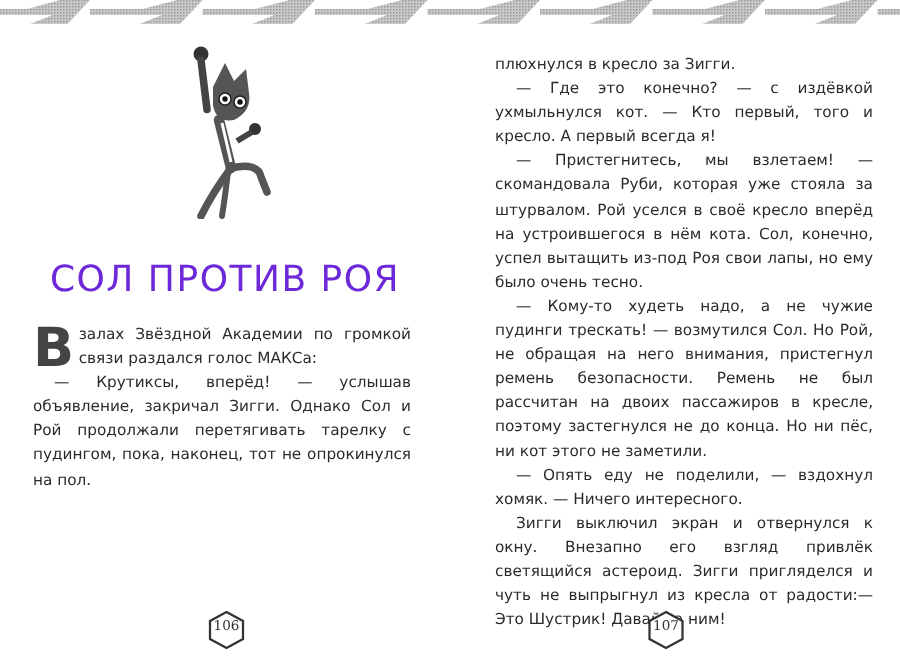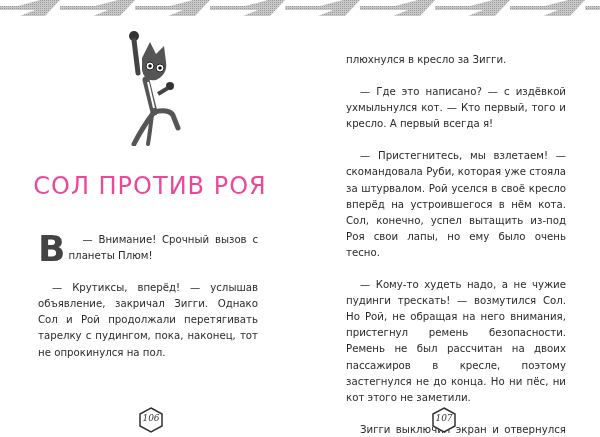--- a/index.html
+++ b/index.html
@@ -4,29 +4,29 @@
 <style>
   html, body { margin:0; padding:0; }
   body { width:600px; height:437px; background:#fff; position:relative; overflow:hidden;
          font-family:"DejaVu Sans", sans-serif; color:#2a2a2a; }
   .top-band { position:absolute; left:0; top:0; width:600px; height:18px; }
   .page { position:absolute; top:0; height:437px; }
   .left { left:0; width:300px; }
   .right { left:300px; width:300px; }
   .illus { position:absolute; left:112px; top:28px; width:80px; height:118px; }
   .title { position:absolute; left:0; width:300px; top:172px; text-align:center;
-           font-family:"DejaVu Sans", sans-serif; font-size:24px; letter-spacing:1px; color:#ec4899; font-weight:normal; }
+           font-family:"DejaVu Sans", sans-serif; font-size:24px; letter-spacing:1px; color:#6d28d9; font-weight:normal; }
   .text { position:absolute; font-size:10.2px; line-height:16.1px; text-align:justify; }
-  .text p { margin:16px; text-indent:14px; }
+  .text p { margin:0; text-indent:14px; }
   .text p.ni { text-indent:0; }
   .ltext { left:22px; width:252px; top:216px; }
   .rtext { left:330px; width:252px; top:36px; }
   .dropcap { float:left; font-size:36px; line-height:30px; font-weight:bold; color:#444;
              margin:2px 3px 0 0; font-family:"DejaVu Sans", sans-serif; }
-  .pnum { position:absolute; top:407px; width:26px; height:26px;font-style:italic; }
+  .pnum { position:absolute; top:407px; width:26px; height:26px; }
   .pnum svg { position:absolute; left:0; top:0; }
   .pnum span { position:absolute; left:0; top:6px; width:26px; text-align:center;
                font-family:"DejaVu Serif", serif; font-size:9px; color:#333; }
 </style>
 </head>
 <body>
 
 <svg class="top-band" width="600" height="18" viewBox="0 0 600 18">
   <defs>
     <pattern id="hatch" width="2" height="2" patternUnits="userSpaceOnUse">
@@ -61,40 +61,40 @@
     <circle cx="58" cy="58" r="4" fill="#333"></circle>
     <path d="M56 60 L46 66" stroke="#444" stroke-width="4" fill="none"></path>
     <path d="M42 84 Q60 80 62 90 L66 100" stroke="#555" stroke-width="5" fill="none" stroke-linecap="round"></path>
     <path d="M42 84 Q30 100 22 116" stroke="#555" stroke-width="5" fill="none" stroke-linecap="round"></path>
     <path d="M40 86 Q38 104 36 116" stroke="#555" stroke-width="4" fill="none" stroke-linecap="round"></path>
   </svg>
 
   <div class="title">СОЛ ПРОТИВ РОЯ</div>
 
   <div class="text ltext">
-    <p class="ni"><span class="dropcap">В</span></p>
-    <p>— Внимание! Срочный вызов с планеты Плюм!</p>
+    <p class="ni"><span class="dropcap">В</span><span>залах Звёздной Академии по громкой связи раздался голос МАКСа:</span></p>
     <p>— Крутиксы, вперёд! — услышав объявление, закричал Зигги. Однако Сол и Рой продолжали перетягивать тарелку с пудингом, пока, наконец, тот не опрокинулся на пол.</p>
 
   </div>
 
   <div class="pnum" style="left:138px;">
     <svg width="26" height="26" viewBox="0 0 26 26">
         <polygon points="13,1 24,7 24,19 13,25 2,19 2,7" fill="#fff" stroke="#333" stroke-width="1.5"></polygon>
       </svg>
     <span>106</span>
   </div>
 </div>
 
 <div class="page right"></div>
 <div class="text rtext">
   <p class="ni">плюхнулся в кресло за Зигги.</p>
-  <p>— Где это написано? — с издёвкой ухмыльнулся кот. — Кто первый, того и кресло. А первый всегда я!</p>
+  <p>— Где это конечно? — с издёвкой ухмыльнулся кот. — Кто первый, того и кресло. А первый всегда я!</p>
   <p>— Пристегнитесь, мы взлетаем! — скомандовала Руби, которая уже стояла за штурвалом. Рой уселся в своё кресло вперёд на устроившегося в нём кота. Сол, конечно, успел вытащить из-под Роя свои лапы, но ему было очень тесно.</p>
   <p>— Кому-то худеть надо, а не чужие пудинги трескать! — возмутился Сол. Но Рой, не обращая на него внимания, пристегнул ремень безопасности. Ремень не был рассчитан на двоих пассажиров в кресле, поэтому застегнулся не до конца. Но ни пёс, ни кот этого не заметили.</p>
+  <p>— Опять еду не поделили, — вздохнул хомяк. — Ничего интересного.</p>
   <p>Зигги выключил экран и отвернулся к окну. Внезапно его взгляд привлёк светящийся астероид. Зигги пригляделся и чуть не выпрыгнул из кресла от радости:— Это Шустрик! Давай за ним!</p>
 
 </div>
 <div class="pnum" style="left:431px;">
   <svg width="26" height="26" viewBox="0 0 26 26">
       <polygon points="13,1 24,7 24,19 13,25 2,19 2,7" fill="#fff" stroke="#333" stroke-width="1.5"></polygon>
     </svg>
   <span>107</span>
 </div>
 

